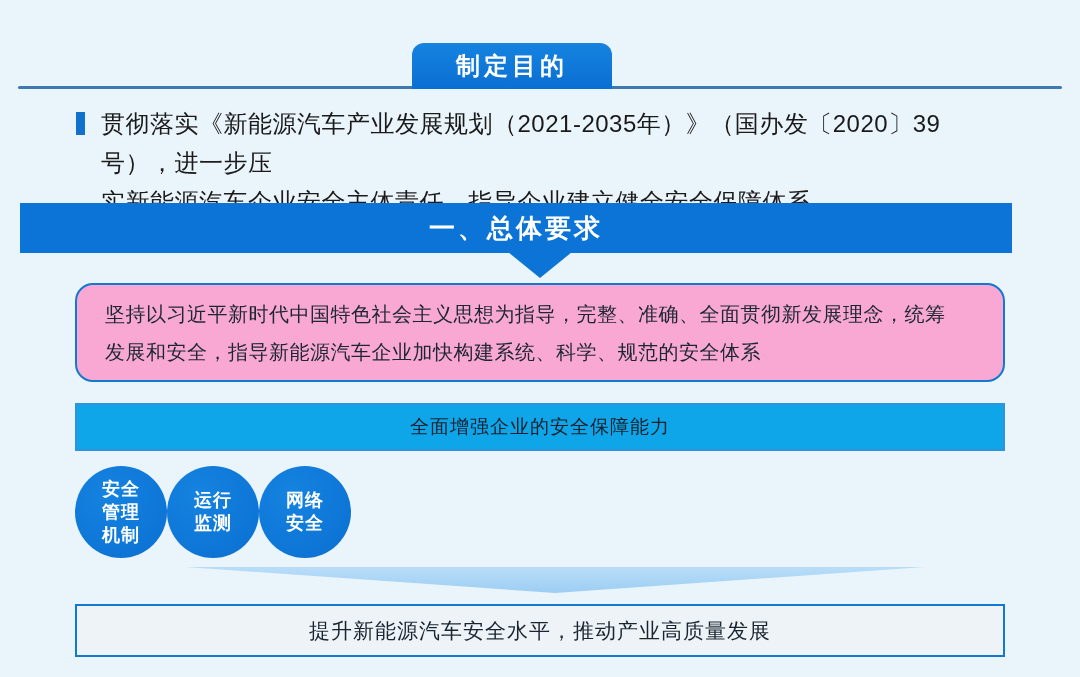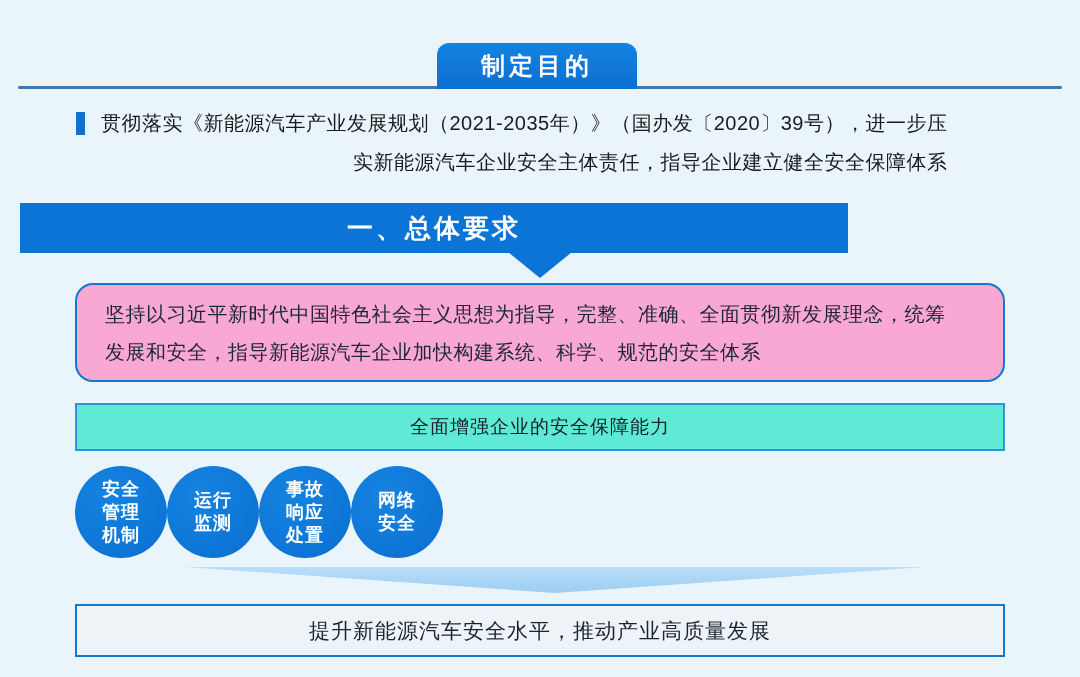--- a/index.html
+++ b/index.html
@@ -4,62 +4,62 @@
 <style>
   * { margin:0; padding:0; box-sizing:border-box; }
   html,body { width:1080px; height:677px; }
   body {
     position:relative;
     background:#eaf4fb;
     font-family:"Liberation Sans","DejaVu Sans",sans-serif;
     overflow:hidden;
   }
   .tab {
-    position:absolute; left:437px; top:43px; width:200px; height:46px;
+    position:absolute; left:412px; top:43px; width:200px; height:46px;
     background:linear-gradient(180deg,#1583e0,#0a6fd2);
     border-radius:12px 12px 0 0;
     display:flex; align-items:center; justify-content:center;
     color:#ffffff; font-size:24px; font-weight:bold; letter-spacing:4px;
     z-index:2;
   }
   .rule {
     position:absolute; left:18px; top:86px; width:1044px; height:3px;
     background:#3e7ab1; border-radius:2px;
   }
   .intro {
     position:absolute; left:76px; top:104px; width:930px;
     display:flex; gap:16px;
   }
   .intro-bullet { flex:none; width:9px; height:23px; background:#1070cc; margin-top:8px; }
   .intro-text {
-    font-size:20px; line-height:39px; color:#1a1a1a;
-    white-space:pre-line; letter-spacing:0.5px;text-align:right;
+    font-size:24px; line-height:39px; color:#1a1a1a;
+    white-space:pre-line; letter-spacing:0.5px;
   }
   .banner {
-    position:absolute; left:20px; top:203px; width:828px; height:50px;
+    position:absolute; left:20px; top:203px; width:992px; height:50px;
     background:#0b74d6;
     display:flex; align-items:center; justify-content:center;
     color:#ffffff; font-size:26px; font-weight:bold; letter-spacing:3px;
   }
   .banner-arrow {
     position:absolute; left:50%; top:252px; transform:translateX(-50%);
     width:0; height:0;
     border-left:32px solid transparent; border-right:32px solid transparent;
     border-top:26px solid #0b74d6;
   }
   .guideline {
     position:absolute; left:75px; top:283px; width:930px; height:99px;
     background:#f9a8d4; border:2px solid #1378d0; border-radius:18px;
     display:flex; align-items:center; padding:0 28px;
     font-size:20px; line-height:38px; color:#1d2633;
     white-space:pre-line; letter-spacing:0.5px;
   }
   .capability {
     position:absolute; left:75px; top:403px; width:930px; height:48px;
-    background:#5eead4; border:2px solid #2e93da;
+    background:#0ea5e9; border:2px solid #2e93da;
     display:flex; align-items:center; justify-content:center;
     font-size:19px; color:#17202b; letter-spacing:1px;
   }
   .pillars {
     position:absolute; left:75px; top:466px; width:930px;
     display:flex; justify-content:flex-start;
   }
   .pillar {
     width:92px; height:92px; border-radius:50%;
     background:radial-gradient(circle at 35% 30%, #1583e0, #0a6fd2);
@@ -107,23 +107,20 @@
 <div class="capability">
   <span>全面增强企业的安全保障能力</span>
 </div>
 
 <div class="pillars">
   <div class="pillar">安全
 管理
 机制</div>
   <div class="pillar">运行
 监测</div>
-  <div class="pillar">事故
-响应
-处置</div>
   <div class="pillar">网络
 安全</div>
 </div>
 
 <div class="chevron"></div>
 
 <div class="goal">
   <span>提升新能源汽车安全水平，推动产业高质量发展</span>
 </div>
 

